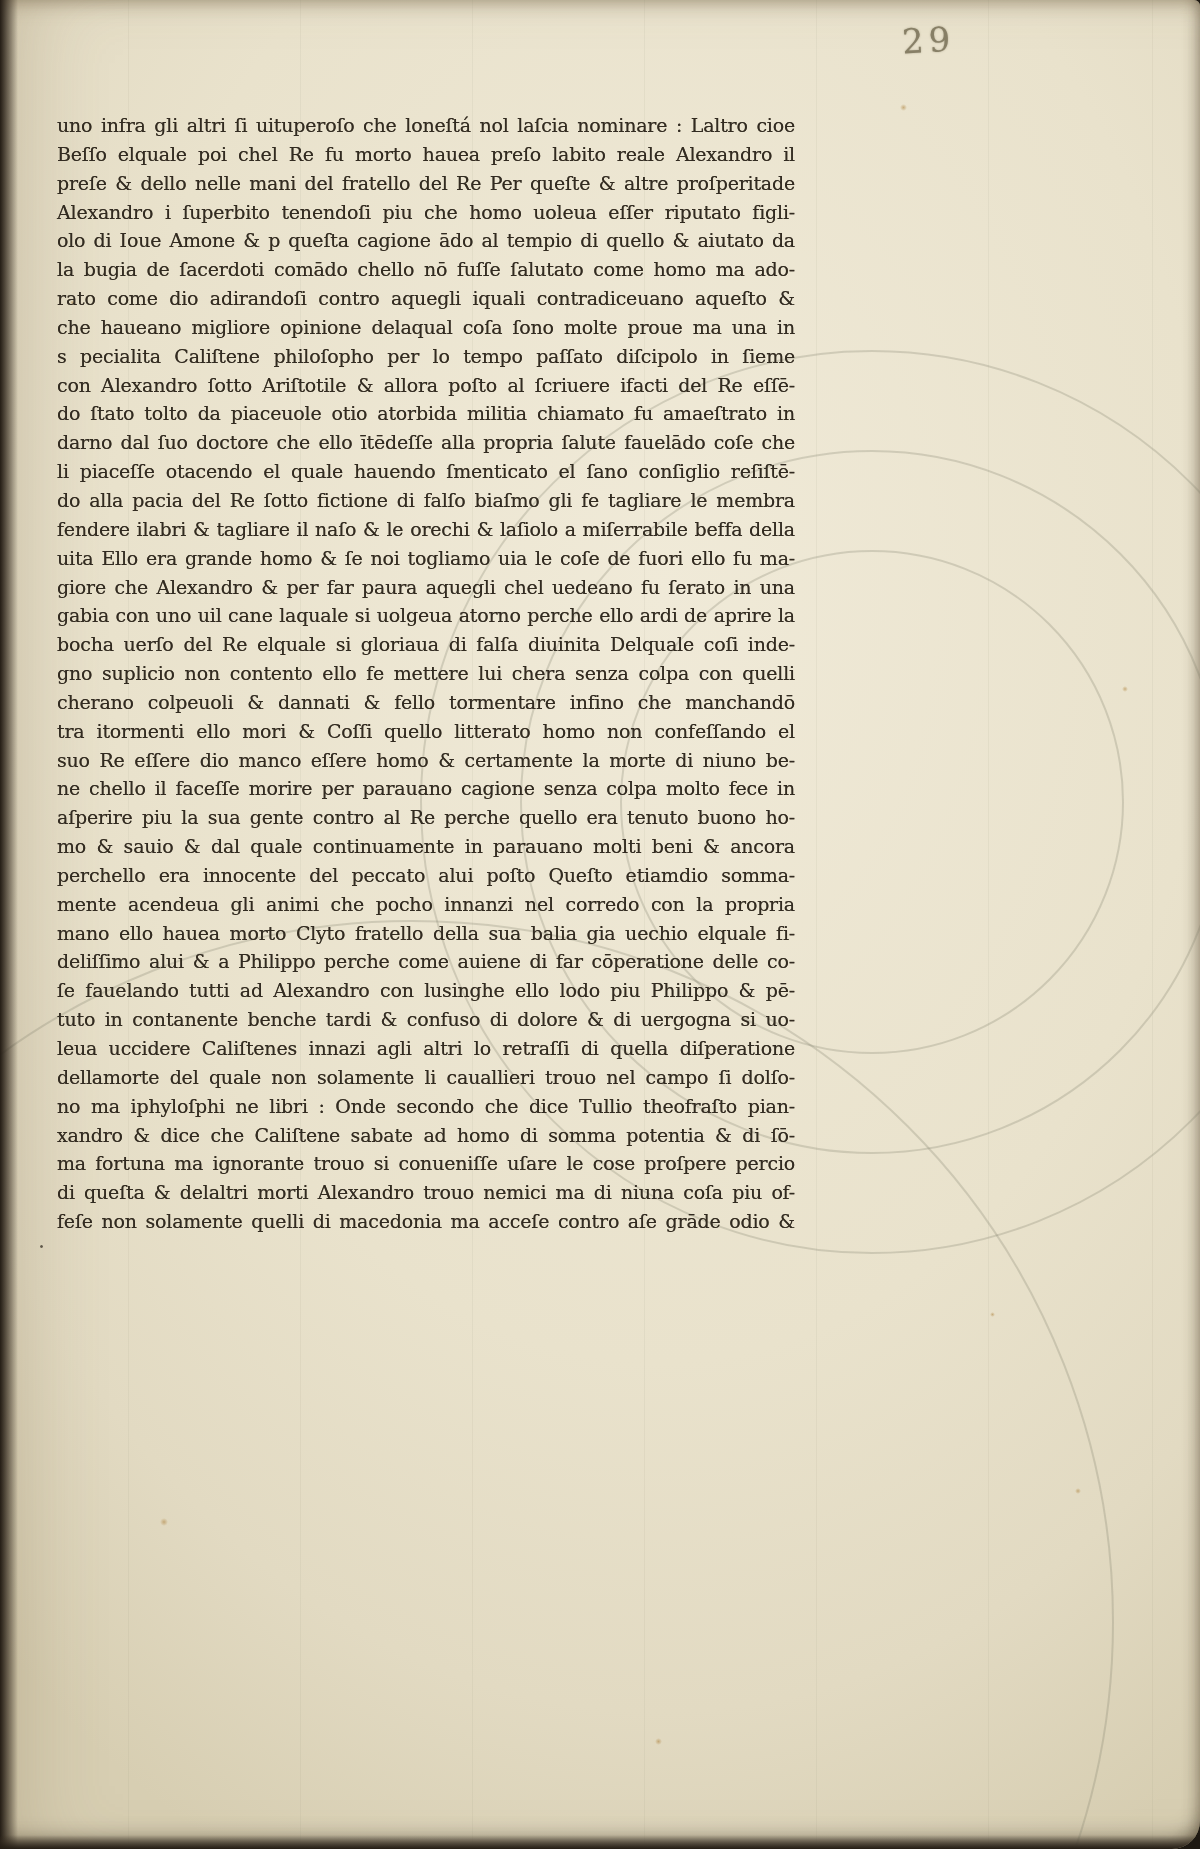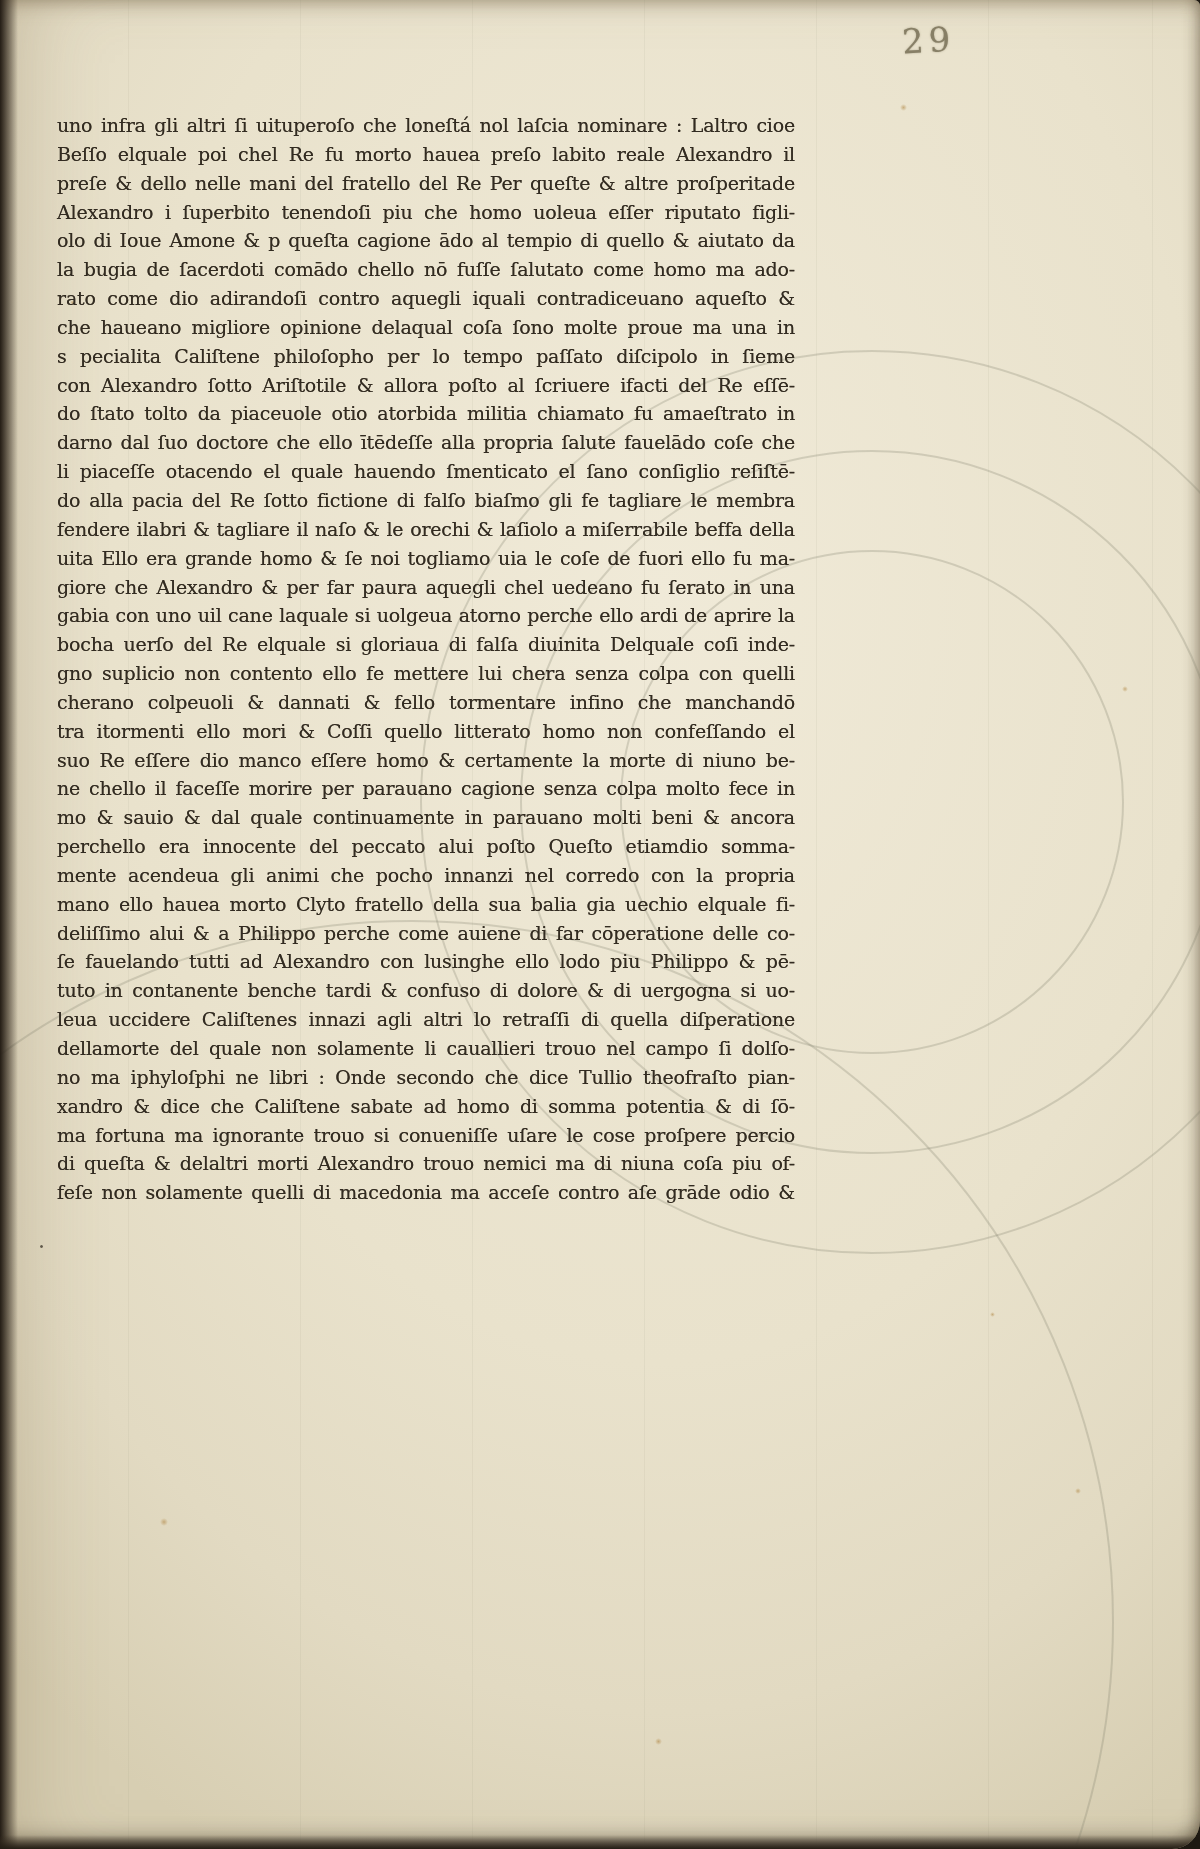--- a/index.html
+++ b/index.html
@@ -109,20 +109,21 @@
       <div class="line">fendere ilabri &amp; tagliare il naſo &amp; le orechi &amp; laſiolo a miſerrabile beffa della</div>
       <div class="line">uita Ello era grande homo &amp; ſe noi togliamo uia le coſe de fuori ello fu ma-</div>
       <div class="line">giore che Alexandro &amp; per far paura aquegli chel uedeano fu ſerato in una</div>
       <div class="line">gabia con uno uil cane laquale si uolgeua atorno perche ello ardi de aprire la</div>
       <div class="line">bocha uerſo del Re elquale si gloriaua di falſa diuinita Delquale coſi inde-</div>
       <div class="line">gno suplicio non contento ello fe mettere lui chera senza colpa con quelli</div>
       <div class="line">cherano colpeuoli &amp; dannati &amp; fello tormentare infino che manchandō</div>
       <div class="line">tra itormenti ello mori &amp; Coſſi quello litterato homo non confeſſando el</div>
       <div class="line">suo Re eſſere dio manco eſſere homo &amp; certamente la morte di niuno be-</div>
       <div class="line">ne chello il faceſſe morire per parauano cagione senza colpa molto fece in</div>
+      <div class="line">aſperire piu la sua gente contro al Re perche quello era tenuto buono ho-</div>
       <div class="line">mo &amp; sauio &amp; dal quale continuamente in parauano molti beni &amp; ancora</div>
       <div class="line">perchello era innocente del peccato alui poſto Queſto etiamdio somma-</div>
       <div class="line">mente acendeua gli animi che pocho innanzi nel corredo con la propria</div>
       <div class="line">mano ello hauea morto Clyto fratello della sua balia gia uechio elquale fi-</div>
       <div class="line">deliſſimo alui &amp; a Philippo perche come auiene di far cōperatione delle co-</div>
       <div class="line">ſe fauelando tutti ad Alexandro con lusinghe ello lodo piu Philippo &amp; pē-</div>
       <div class="line">tuto in contanente benche tardi &amp; confuso di dolore &amp; di uergogna si uo-</div>
       <div class="line">leua uccidere Caliſtenes innazi agli altri lo retraſſi di quella diſperatione</div>
       <div class="line">dellamorte del quale non solamente li cauallieri trouo nel campo ſi dolſo-</div>
       <div class="line">no ma iphyloſphi ne libri : Onde secondo che dice Tullio theofraſto pian-</div>

